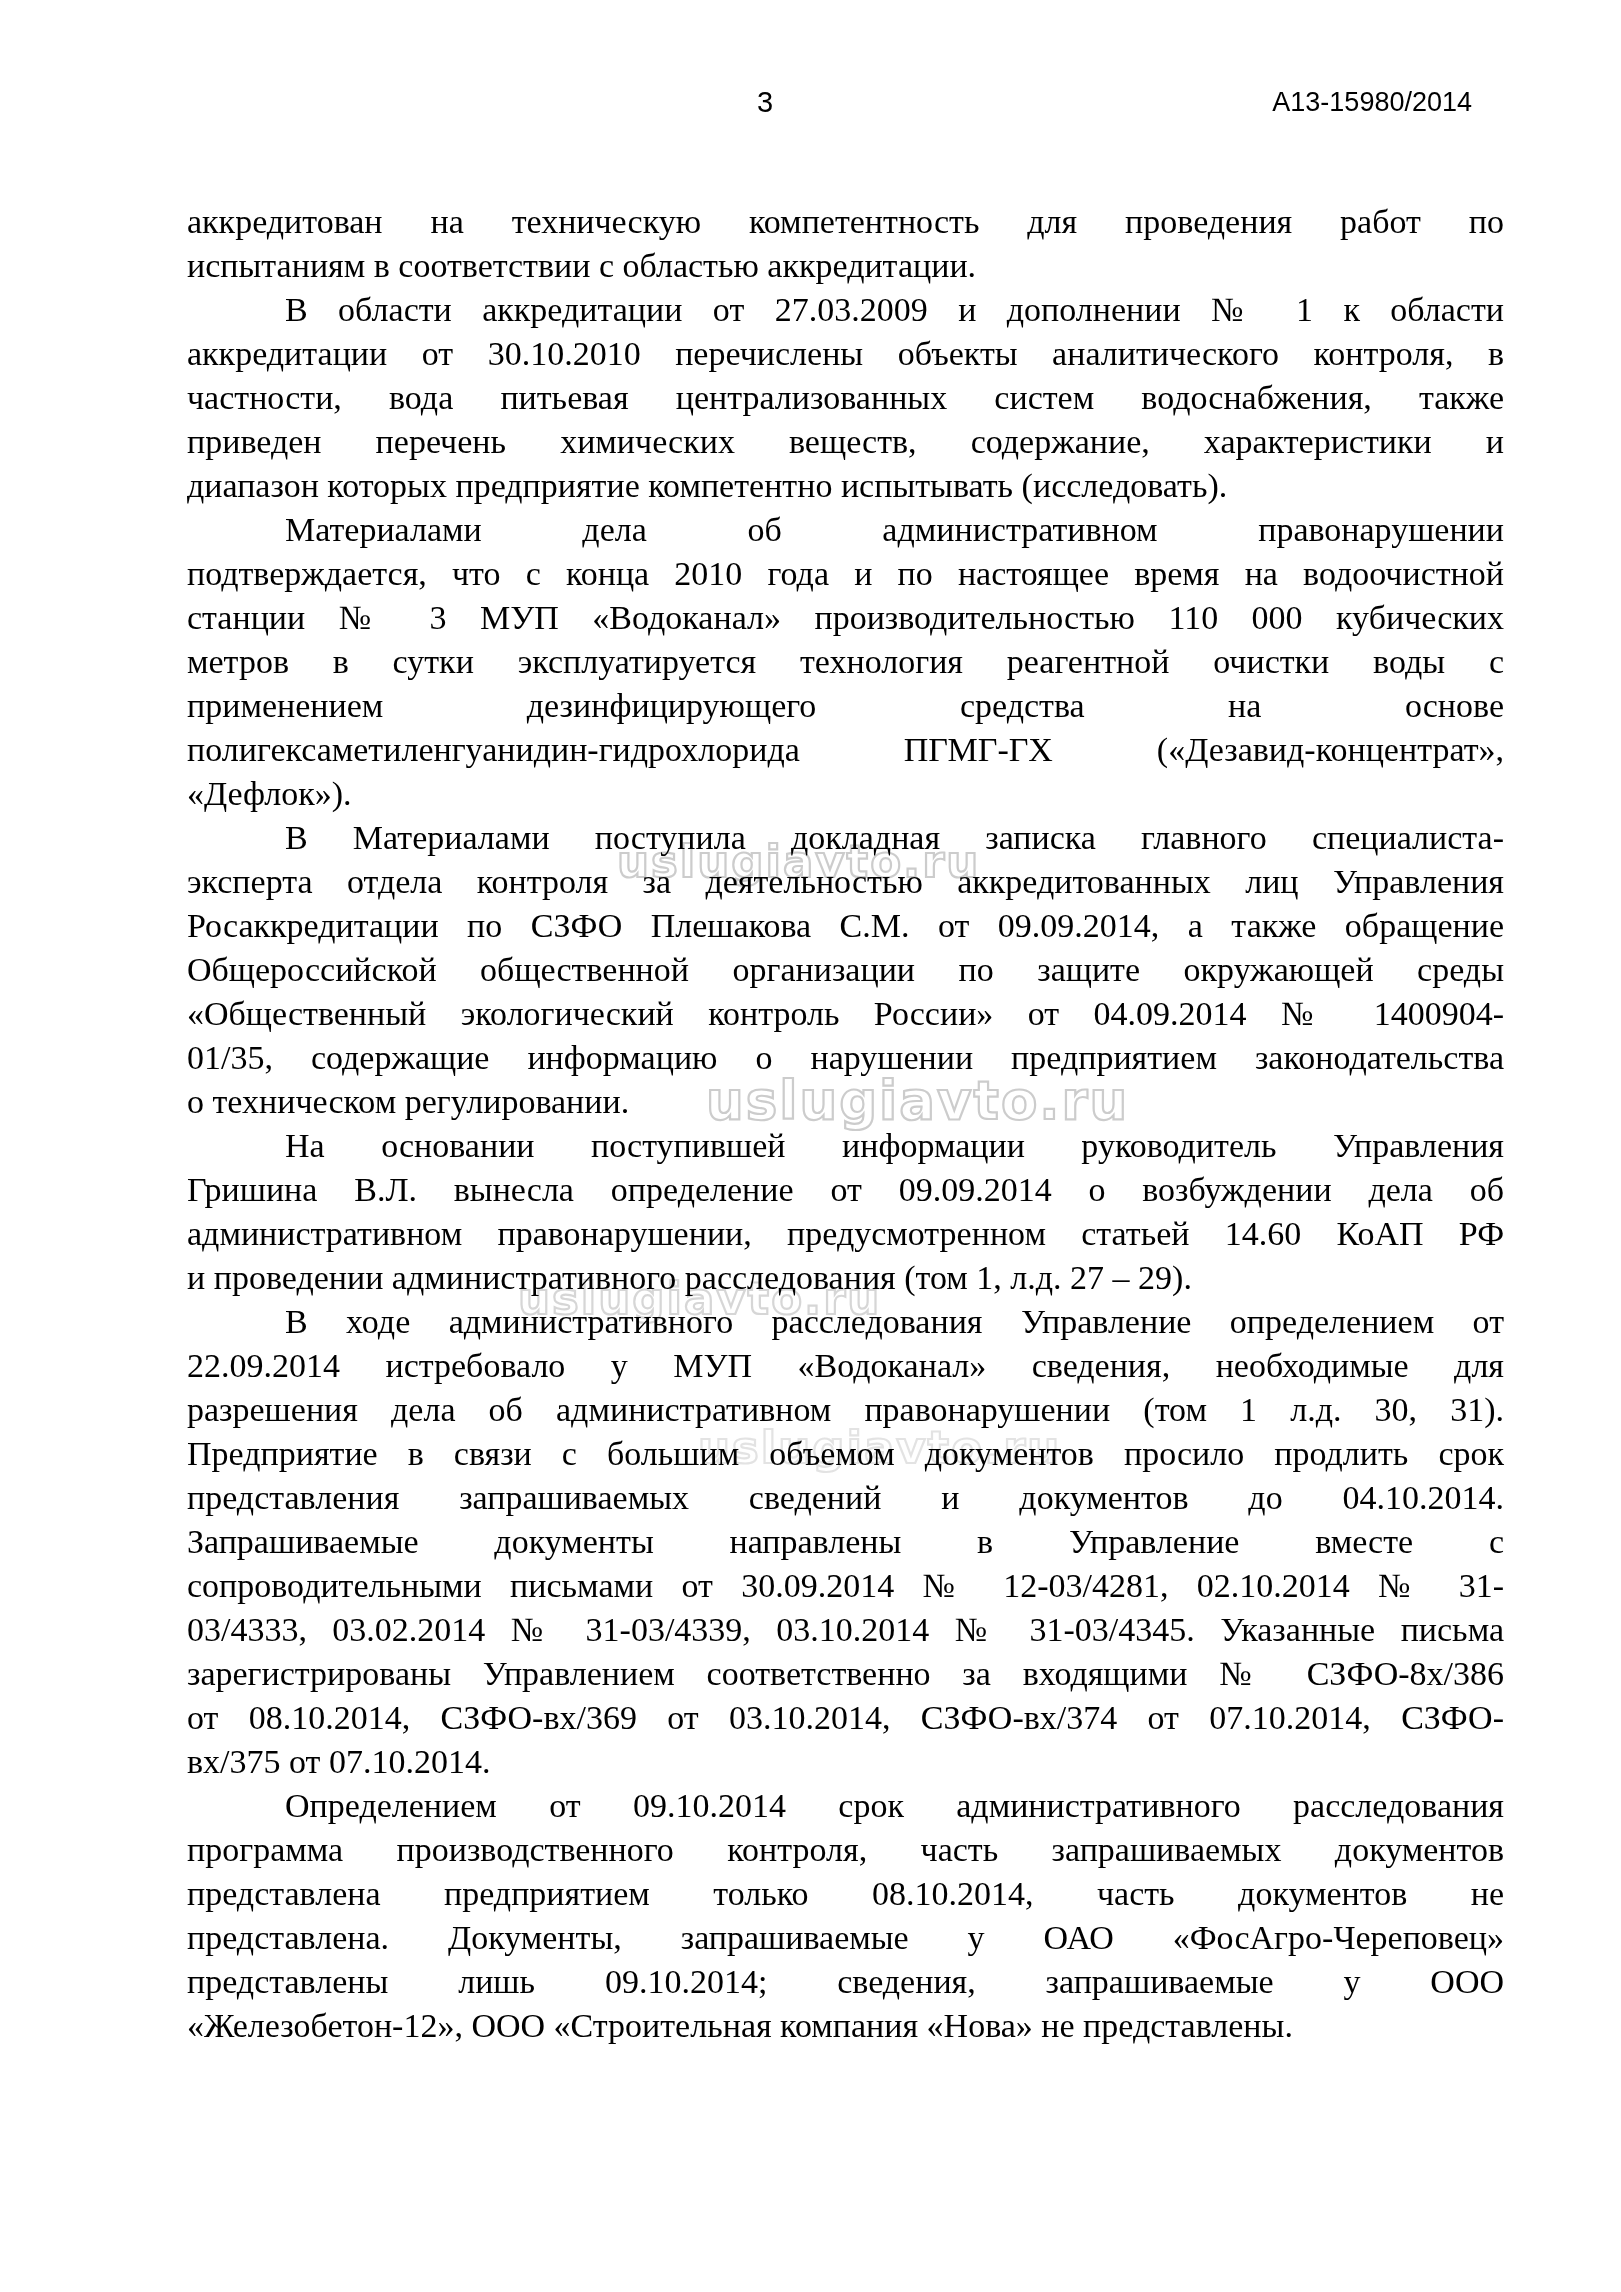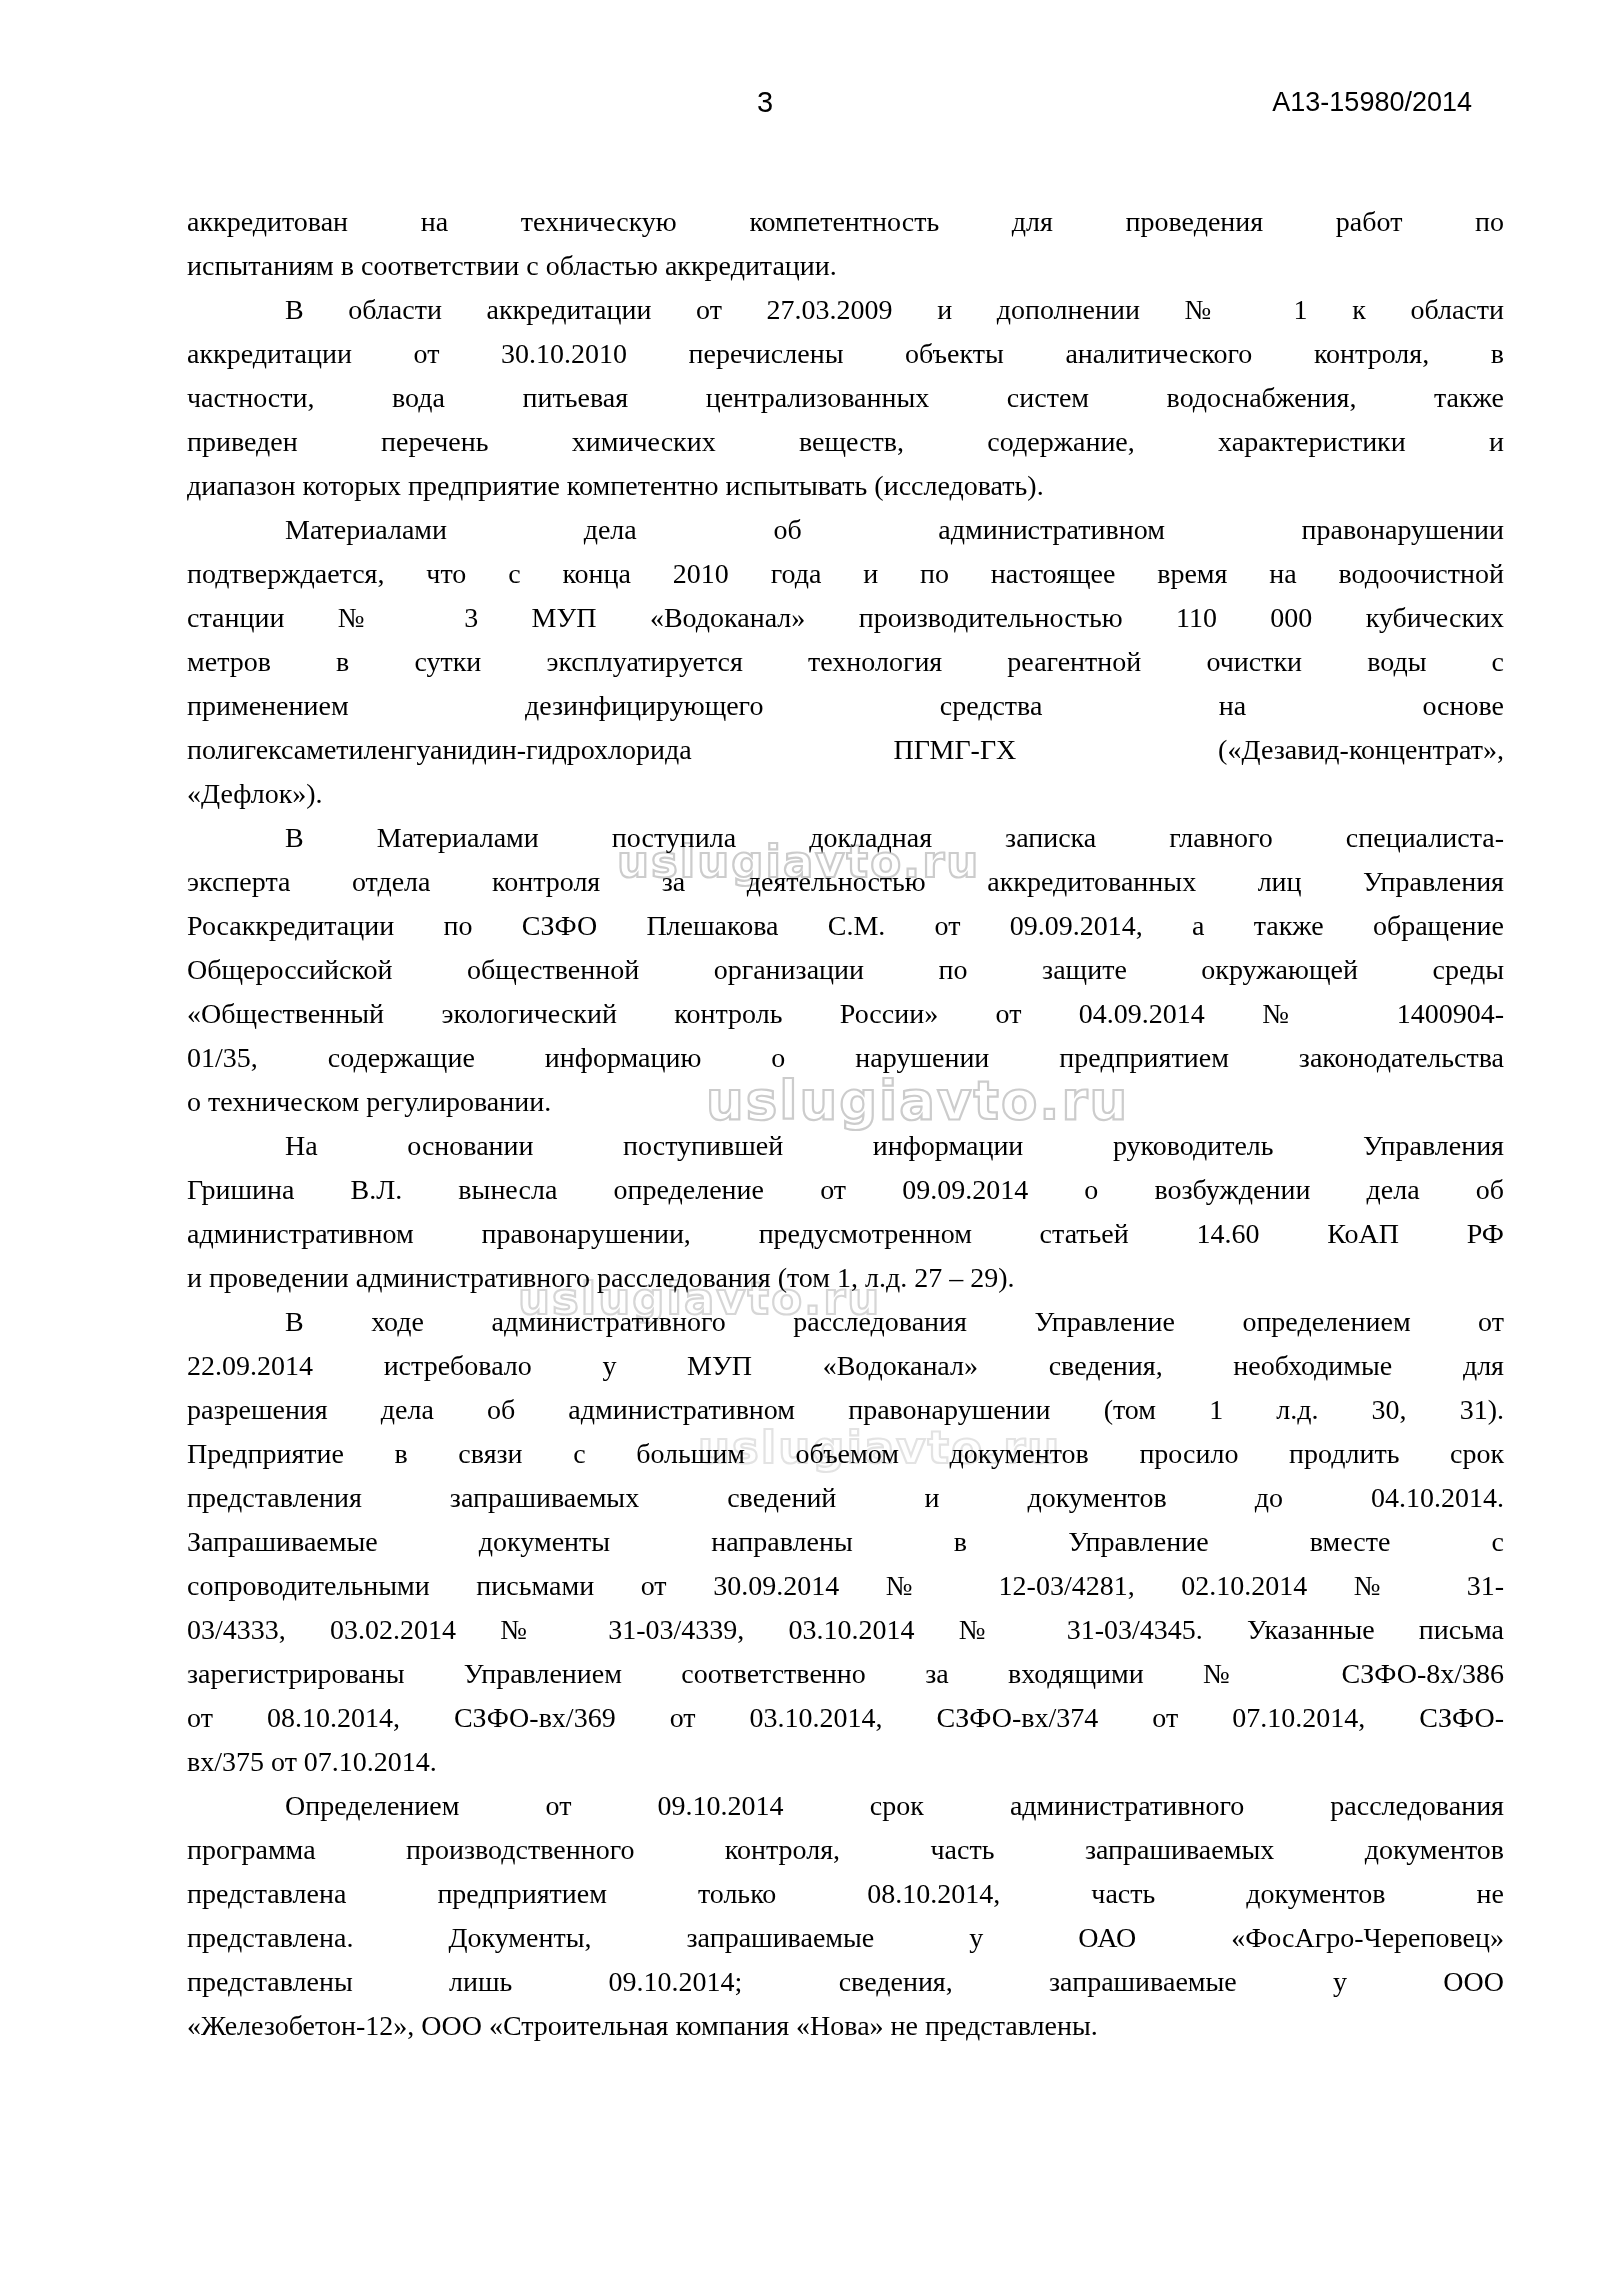--- a/index.html
+++ b/index.html
@@ -18,21 +18,21 @@
     font-size:29px; line-height:33px;
   }
   .header-case-number {
     position:absolute; top:86px; right:149px;
     font-family:"Liberation Sans","DejaVu Sans",sans-serif;
     font-size:27px; line-height:33px;
     text-align:right;
   }
   .body-text {
     position:absolute; left:187px; top:200px; width:1317px;
-    font-size:28px; line-height:44px;
+    font-size:34px; line-height:44px;
   }
   .line {
     text-align:justify;
     text-align-last:justify;
     height:44px;
     overflow:visible;
   }
   .line.last { text-align-last:left; }
   .line.indent { text-indent:98px; }
   .watermark {

